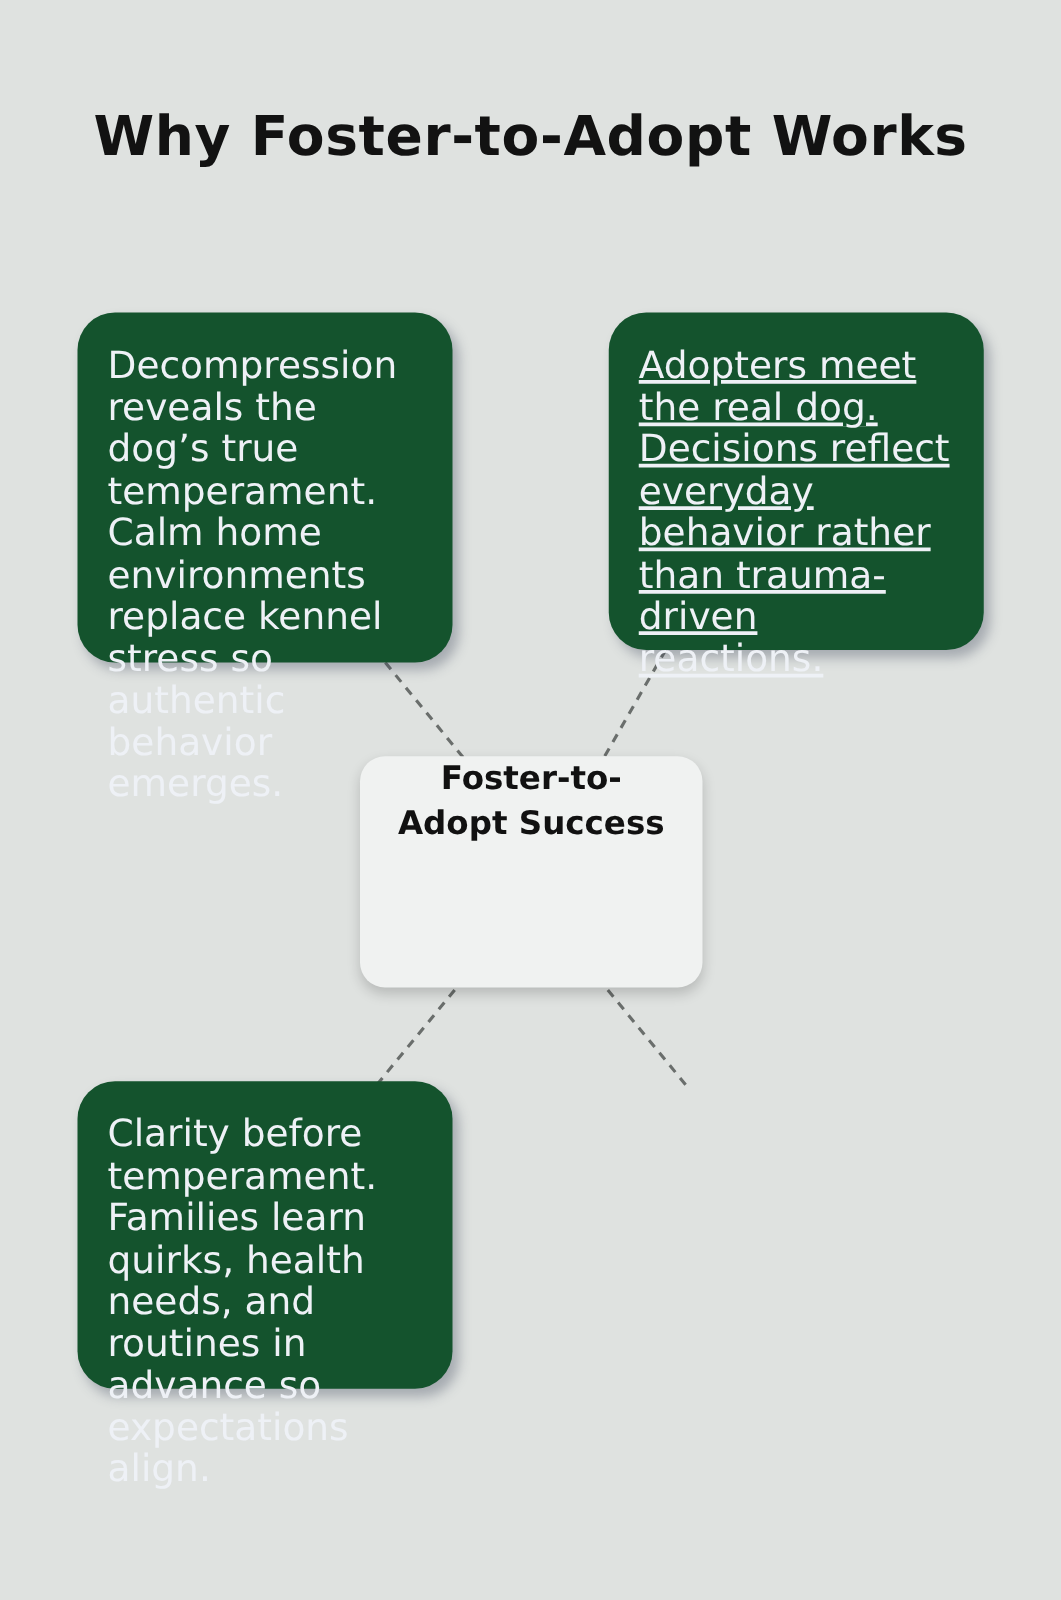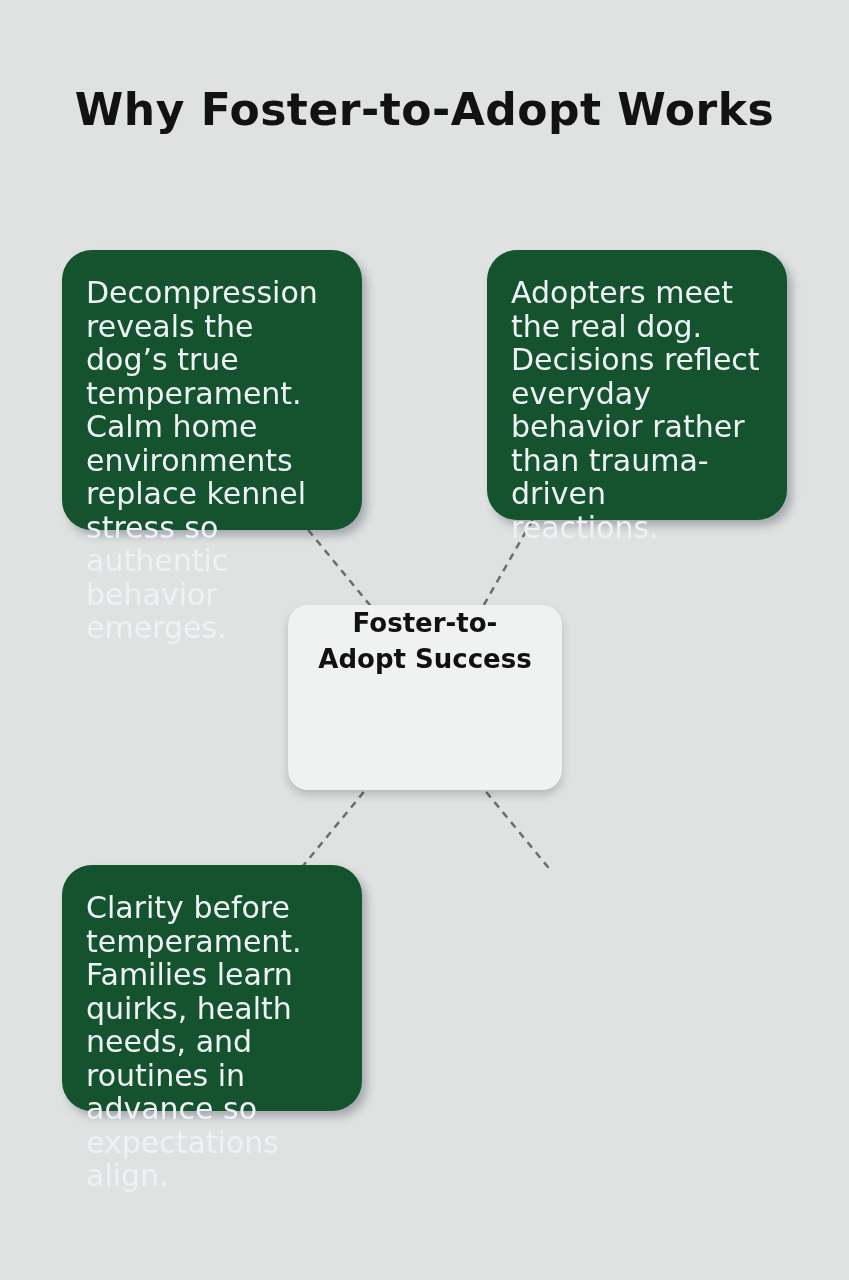--- a/index.html
+++ b/index.html
@@ -49,20 +49,21 @@
     left: 62px;
     top: 250px;
     width: 300px;
     height: 280px;
   }
   .node-top-right {
     left: 487px;
     top: 250px;
     width: 300px;
     height: 270px;
+    text-decoration: underline;
   }
   .node-bottom-left {
     left: 62px;
     top: 865px;
     width: 300px;
     height: 246px;
   }
   .node-bottom-right {
     left: 487px;
     top: 865px;

